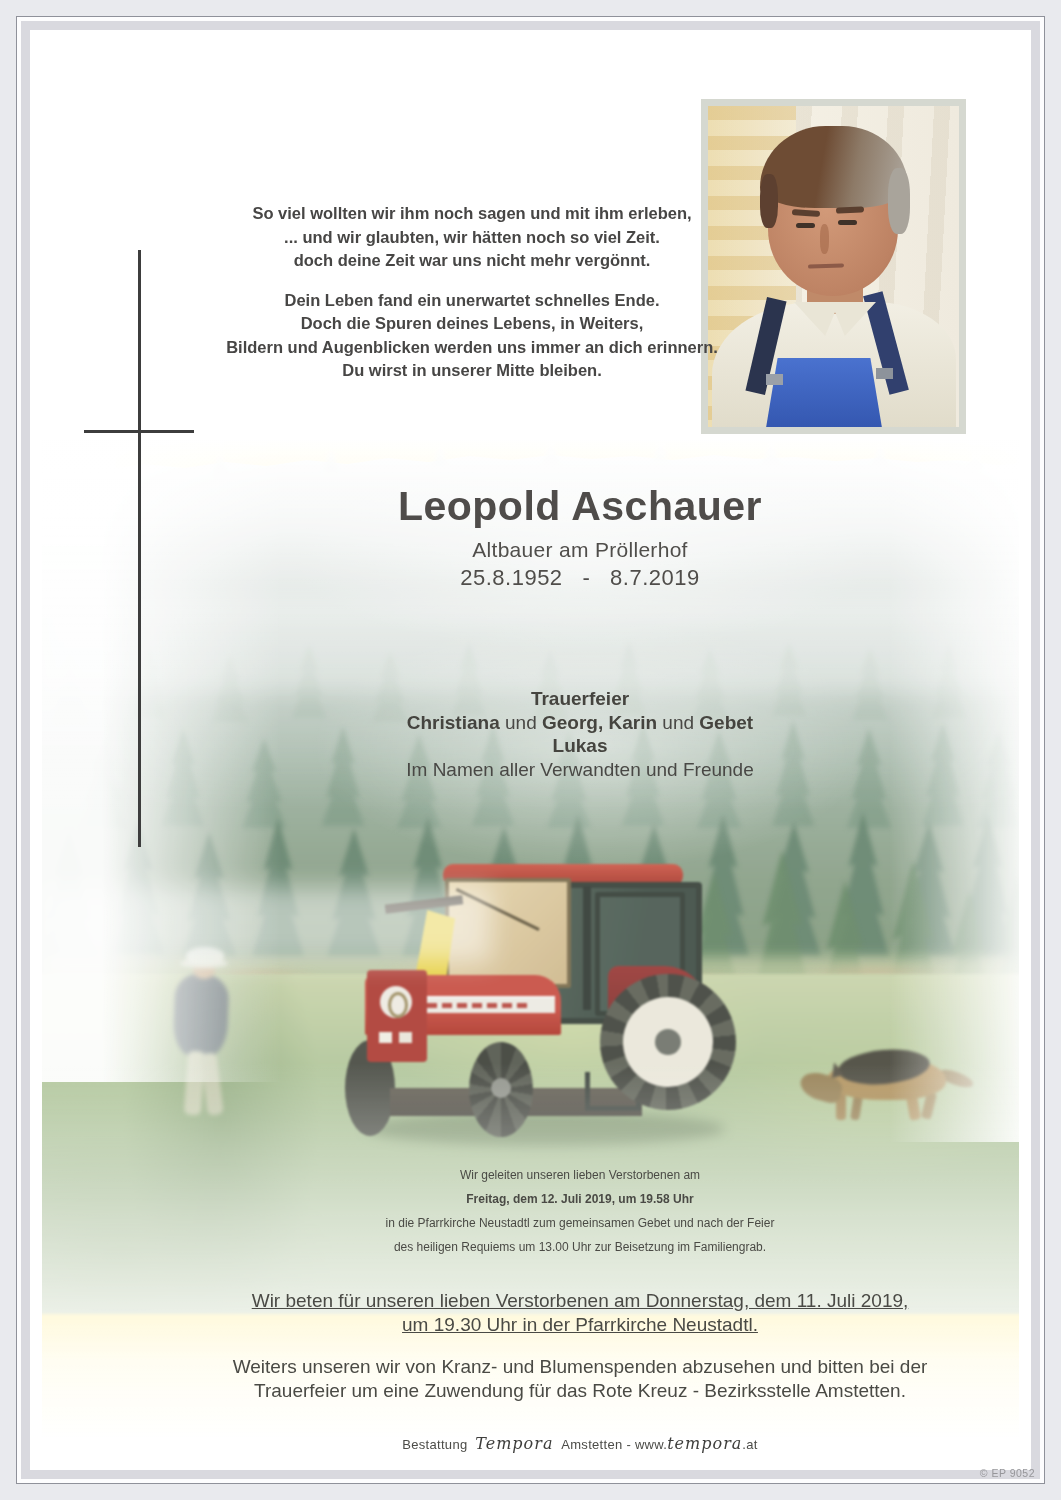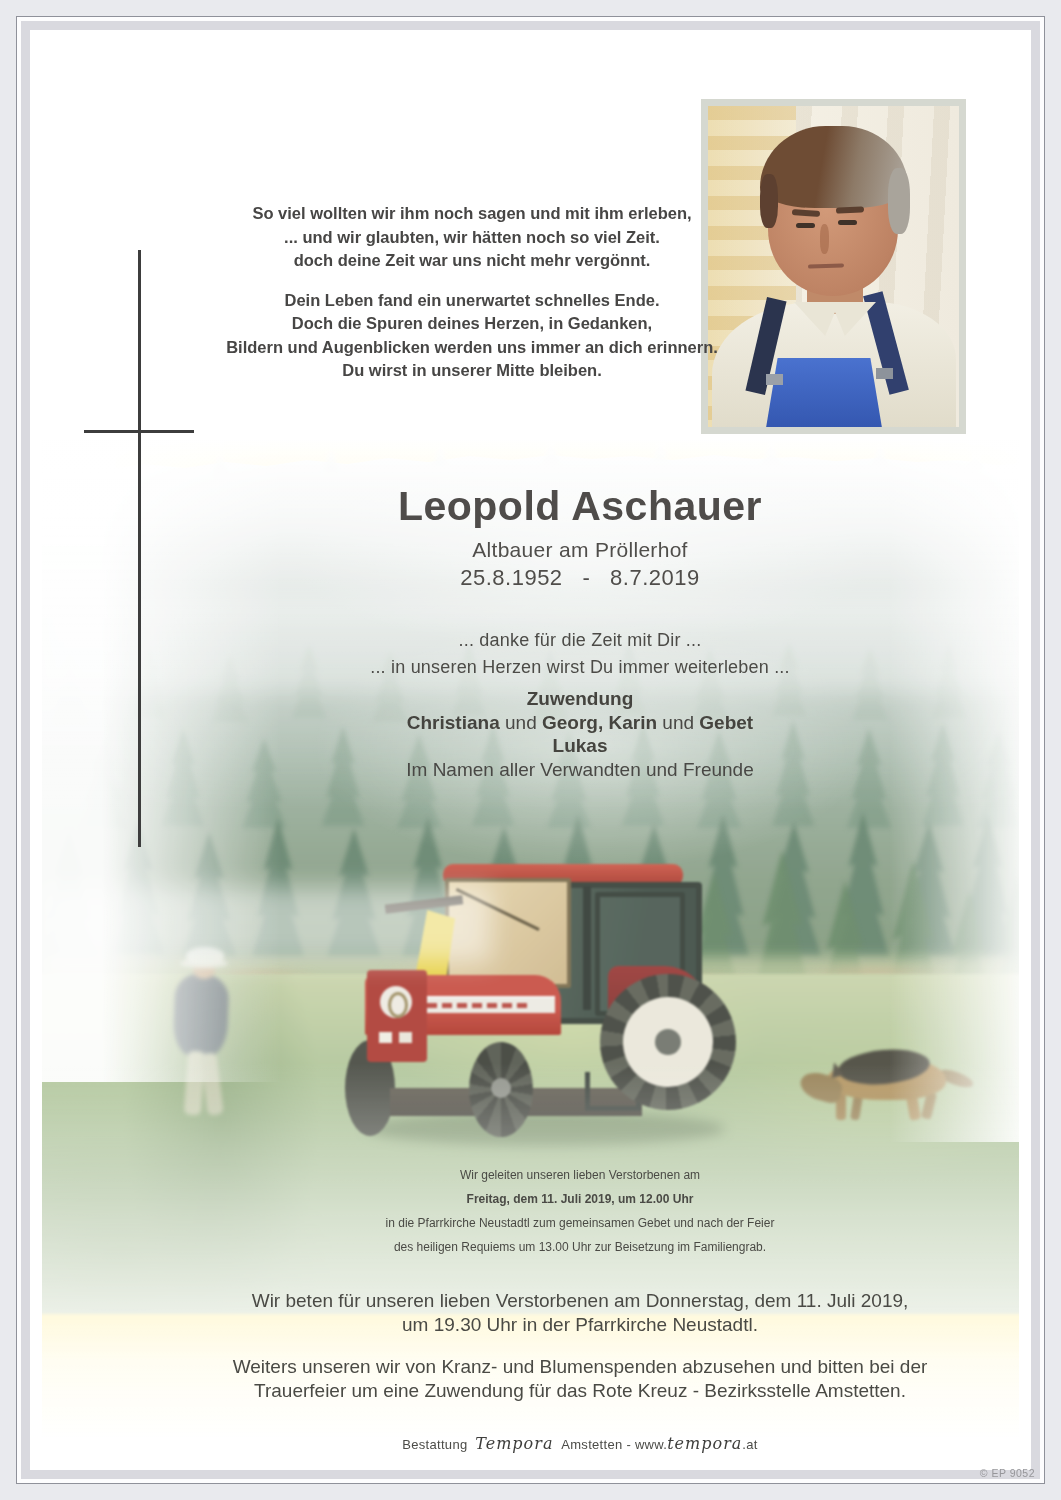--- a/index.html
+++ b/index.html
@@ -151,21 +151,21 @@
   .poem .gap{height:16px;}
   .centercol{position:absolute;left:98px;width:880px;text-align:center;}
   .name{top:441px;font-size:41px;font-weight:bold;color:#4f4c4a;letter-spacing:.5px;text-align:center;}
   .subtitle{top:496px;font-size:21px;color:#504e4b;letter-spacing:.3px;}
   .dates{top:523px;font-size:22px;color:#4f4d4a;letter-spacing:.5px;}
   .tribute{top:585px;font-size:18px;line-height:27px;color:#4c4b47;letter-spacing:.2px;}
   .family{top:645px;font-size:19px;line-height:23.5px;color:#494845;}
   .family b{font-weight:bold;color:#45443f;}
   .service{top:1121px;font-size:12px;line-height:24px;color:#4a4a45;}
   .service b{font-weight:bold;}
-  .prayer{top:1247px;font-size:19px;line-height:24px;color:#4a4a45;}
+  .prayer{top:1247px;font-size:19px;line-height:24px;color:#4a4a45;text-decoration:underline;}
   .donation{top:1313px;font-size:19px;line-height:24px;color:#4a4a45;}
   .footerline{top:1392px;font-size:13px;color:#4c4c48;letter-spacing:.3px;}
   .brand-script{font-family:"DejaVu Serif","Liberation Serif",serif;font-style:italic;font-size:16px;letter-spacing:1px;color:#3e3e3c;}
 </style>
 </head>
 <body>
 
 <div class="frame-outer">
   <div class="frame-band">
     <div class="content">
@@ -328,44 +328,40 @@
           <div class="p-mouth"></div>
         </div>
       </div>
 
       <div class="poem">
         <div>So viel wollten wir ihm noch sagen und mit ihm erleben,</div>
         <div>... und wir glaubten, wir hätten noch so viel Zeit.</div>
         <div>doch deine Zeit war uns nicht mehr vergönnt.</div>
         <div class="gap"></div>
         <div>Dein Leben fand ein unerwartet schnelles Ende.</div>
-        <div>Doch die Spuren deines Herzen, in Gedanken,</div>
+        <div>Doch die Spuren deines Lebens, in Weiters,</div>
         <div>Bildern und Augenblicken werden uns immer an dich erinnern.</div>
         <div>Du wirst in unserer Mitte bleiben.</div>
       </div>
 
       <div class="centercol name">Leopold Aschauer</div>
       <div class="centercol subtitle">Altbauer am Pröllerhof</div>
       <div class="centercol dates">25.8.1952&nbsp;&nbsp;&nbsp;-&nbsp;&nbsp;&nbsp;8.7.2019</div>
 
-      <div class="centercol tribute">
-        <div>... danke für die Zeit mit Dir ...</div>
-        <div>... in unseren Herzen wirst Du immer weiterleben ...</div>
-      </div>
 
       <div class="centercol family">
-        <div><b>Zuwendung</b></div>
+        <div><b>Trauerfeier</b></div>
         <div><b>Christiana</b><span> und </span><b>Georg, Karin</b><span> und </span><b>Gebet</b></div>
         <div><b>Lukas</b></div>
         <div>Im Namen aller Verwandten und Freunde</div>
       </div>
 
       <div class="centercol service">
         <div>Wir geleiten unseren lieben Verstorbenen am</div>
-        <div><b>Freitag, dem 11. Juli 2019, um 12.00 Uhr</b></div>
+        <div><b>Freitag, dem 12. Juli 2019, um 19.58 Uhr</b></div>
         <div>in die Pfarrkirche Neustadtl zum gemeinsamen Gebet und nach der Feier</div>
         <div>des heiligen Requiems um 13.00 Uhr zur Beisetzung im Familiengrab.</div>
       </div>
 
       <div class="centercol prayer">
         <div>Wir beten für unseren lieben Verstorbenen am Donnerstag, dem 11. Juli 2019,</div>
         <div>um 19.30 Uhr in der Pfarrkirche Neustadtl.</div>
       </div>
 
       <div class="centercol donation">

